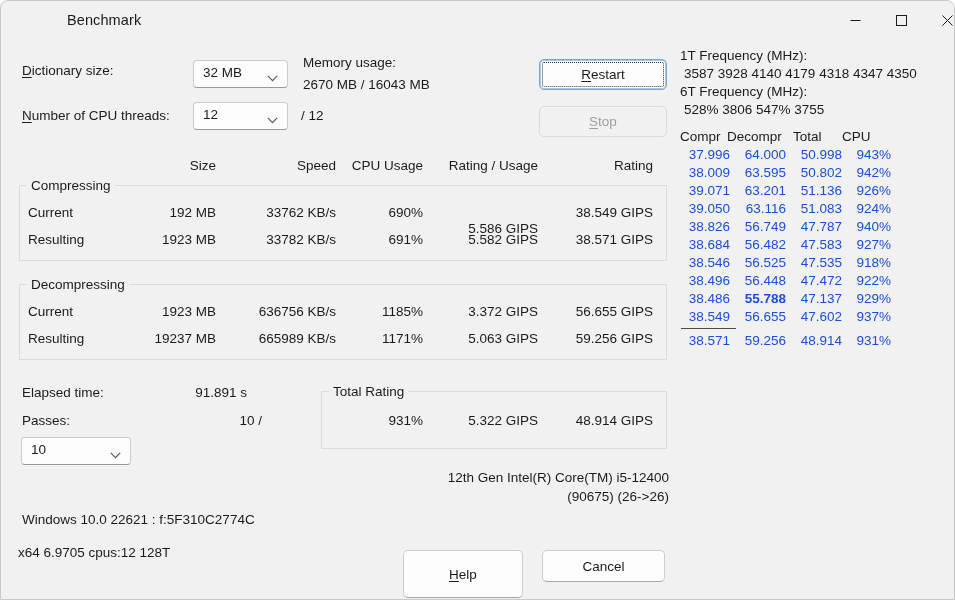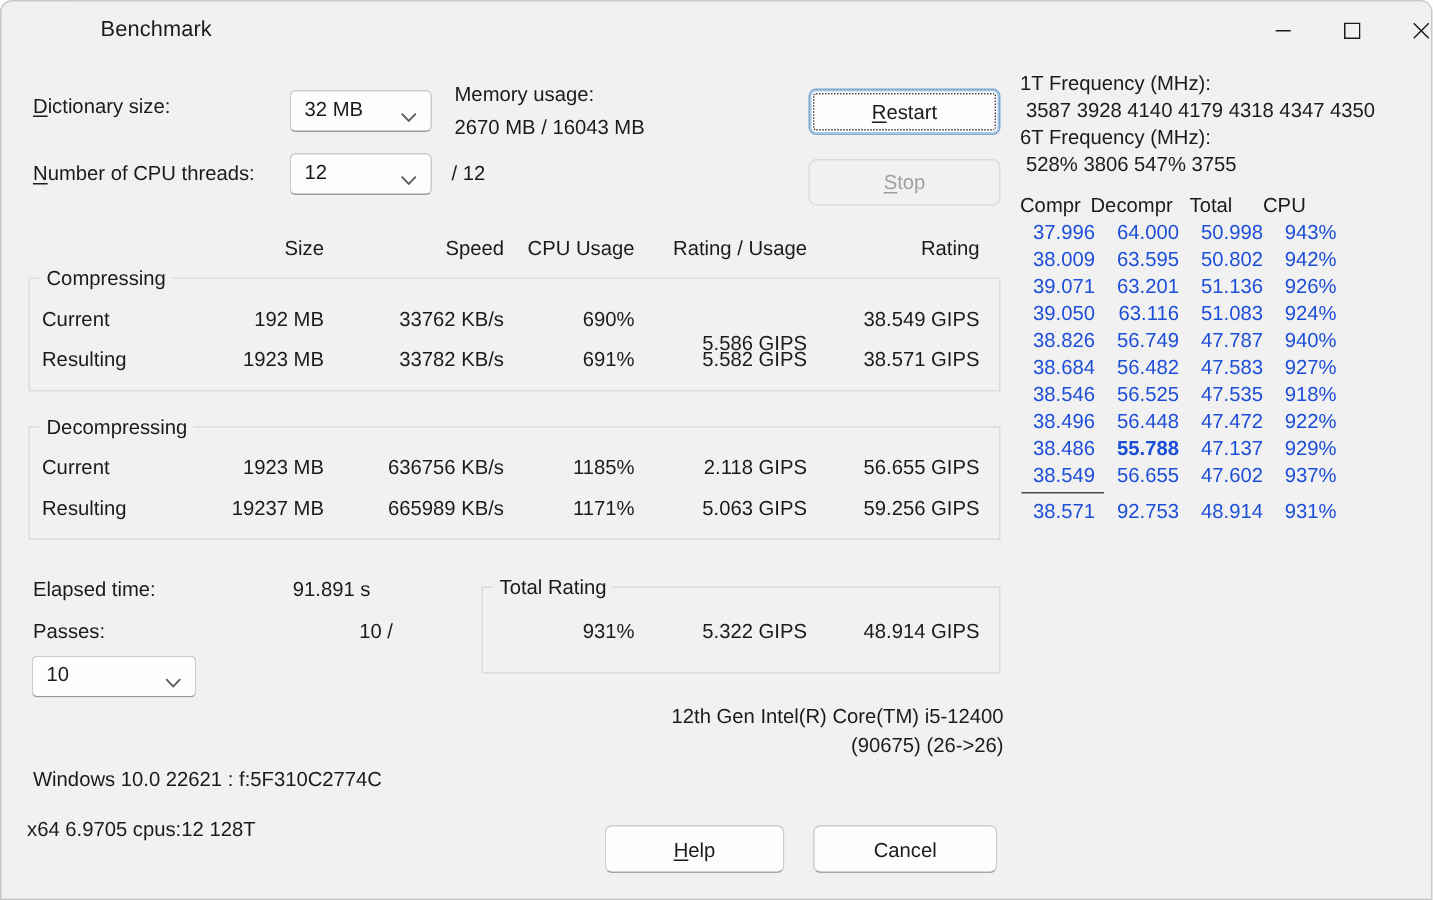--- a/index.html
+++ b/index.html
@@ -192,21 +192,21 @@
   <div class="val" style="left:435px;top:231px;width:102px;">5.582 GIPS</div>
   <div class="val" style="left:552px;top:231px;width:100px;">38.571 GIPS</div>
 
   <div class="group" style="left:18px;top:283px;width:648px;height:76px;"></div>
   <div class="group-title" style="left:26px;top:276px;">Decompressing</div>
 
   <div class="lbl" style="left:27px;top:303px;">Current</div>
   <div class="val" style="left:115px;top:303px;width:100px;">1923 MB</div>
   <div class="val" style="left:225px;top:303px;width:110px;">636756 KB/s</div>
   <div class="val" style="left:340px;top:303px;width:82px;">1185%</div>
-  <div class="val" style="left:435px;top:303px;width:102px;">2.118 GIPS</div>
+  <div class="val" style="left:435px;top:303px;width:102px;">3.372 GIPS</div>
   <div class="val" style="left:552px;top:303px;width:100px;">56.655 GIPS</div>
 
   <div class="lbl" style="left:27px;top:330px;">Resulting</div>
   <div class="val" style="left:115px;top:330px;width:100px;">19237 MB</div>
   <div class="val" style="left:225px;top:330px;width:110px;">665989 KB/s</div>
   <div class="val" style="left:340px;top:330px;width:82px;">1171%</div>
   <div class="val" style="left:435px;top:330px;width:102px;">5.063 GIPS</div>
   <div class="val" style="left:552px;top:330px;width:100px;">59.256 GIPS</div>
 
   <div class="lbl" style="left:21px;top:384px;">Elapsed time:</div>
@@ -289,29 +289,29 @@
 
     <div class="lognum" style="left:679px;top:308px;width:50px;">38.549</div>
     <div class="lognum" style="left:735px;top:308px;width:50px;">56.655</div>
     <div class="lognum" style="left:791px;top:308px;width:50px;">47.602</div>
     <div class="lognum" style="left:846px;top:308px;width:44px;">937%</div>
   </div>
 
   <div id="log-sep" style="left:680px;top:327px;width:55px;"></div>
 
   <div class="lognum" style="left:679px;top:332px;width:50px;">38.571</div>
-  <div class="lognum" style="left:735px;top:332px;width:50px;">92.753</div>
+  <div class="lognum" style="left:735px;top:332px;width:50px;">59.256</div>
   <div class="lognum" style="left:791px;top:332px;width:50px;">48.914</div>
   <div class="lognum" style="left:846px;top:332px;width:44px;">931%</div>
 
   <div class="val" style="left:420px;top:469px;width:248px;">12th Gen Intel(R) Core(TM) i5-12400</div>
   <div class="val" style="left:420px;top:488px;width:248px;">(90675) (26-&gt;26)</div>
   <div class="lbl" style="left:21px;top:511px;">Windows 10.0 22621 : f:5F310C2774C</div>
   <div class="lbl" style="left:17px;top:544px;">x64 6.9705 cpus:12 128T</div>
 
-  <div class="pbtn" style="left:402px;top:549px;width:120px;height:32px;">
+  <div class="pbtn" style="left:402px;top:549px;width:120px;height:48px;">
     <span><span class="underline">H</span>elp</span>
   </div>
   <div class="pbtn" style="left:541px;top:549px;width:123px;height:32px;">
     <span>Cancel</span>
   </div>
 
 </div>
 
 </body></html>

